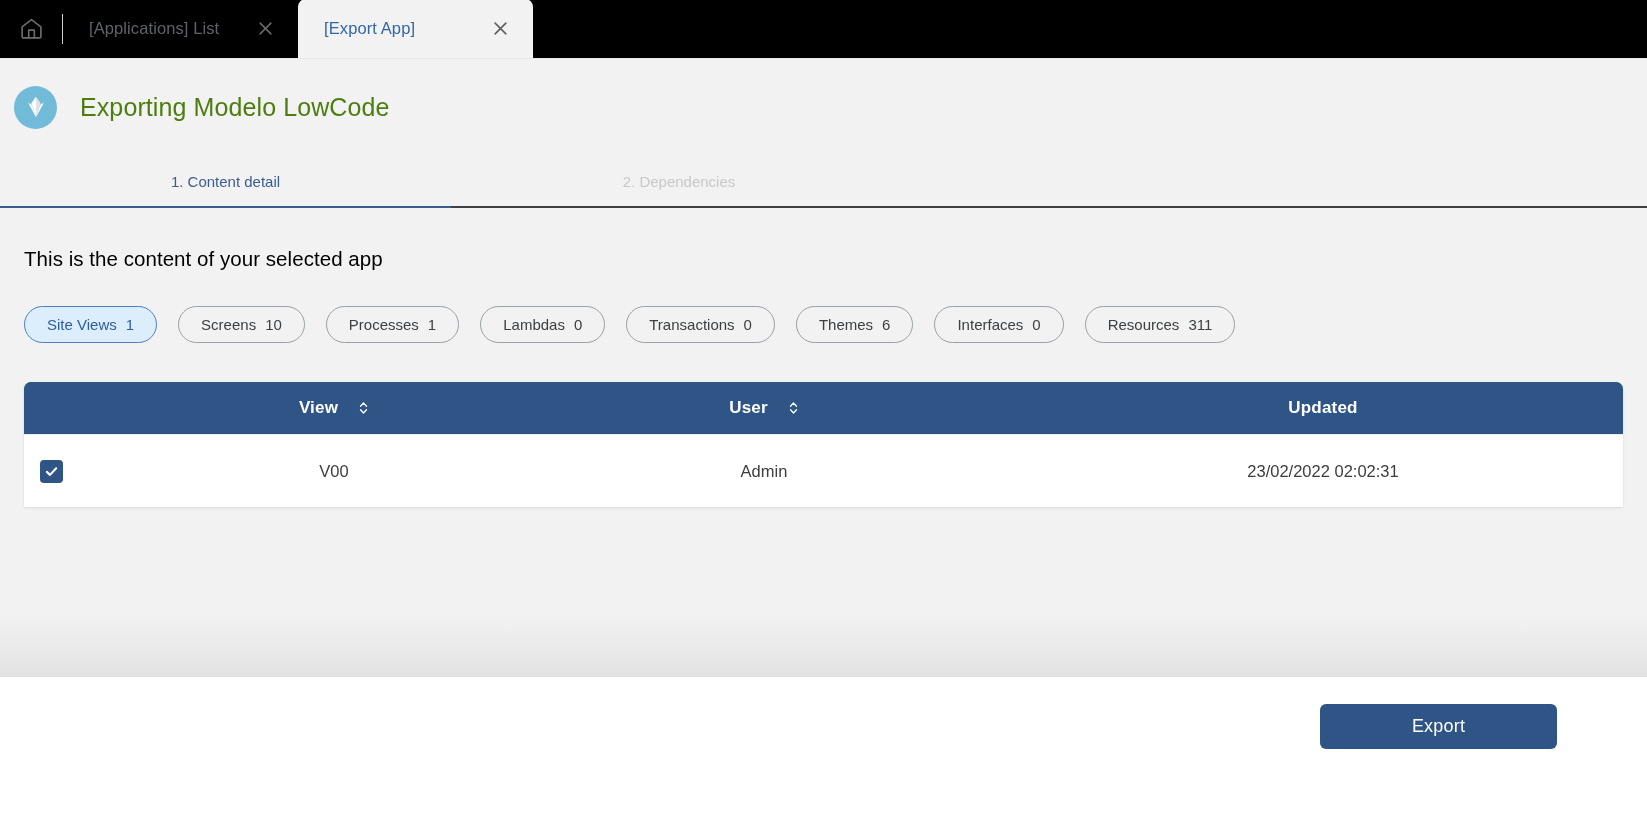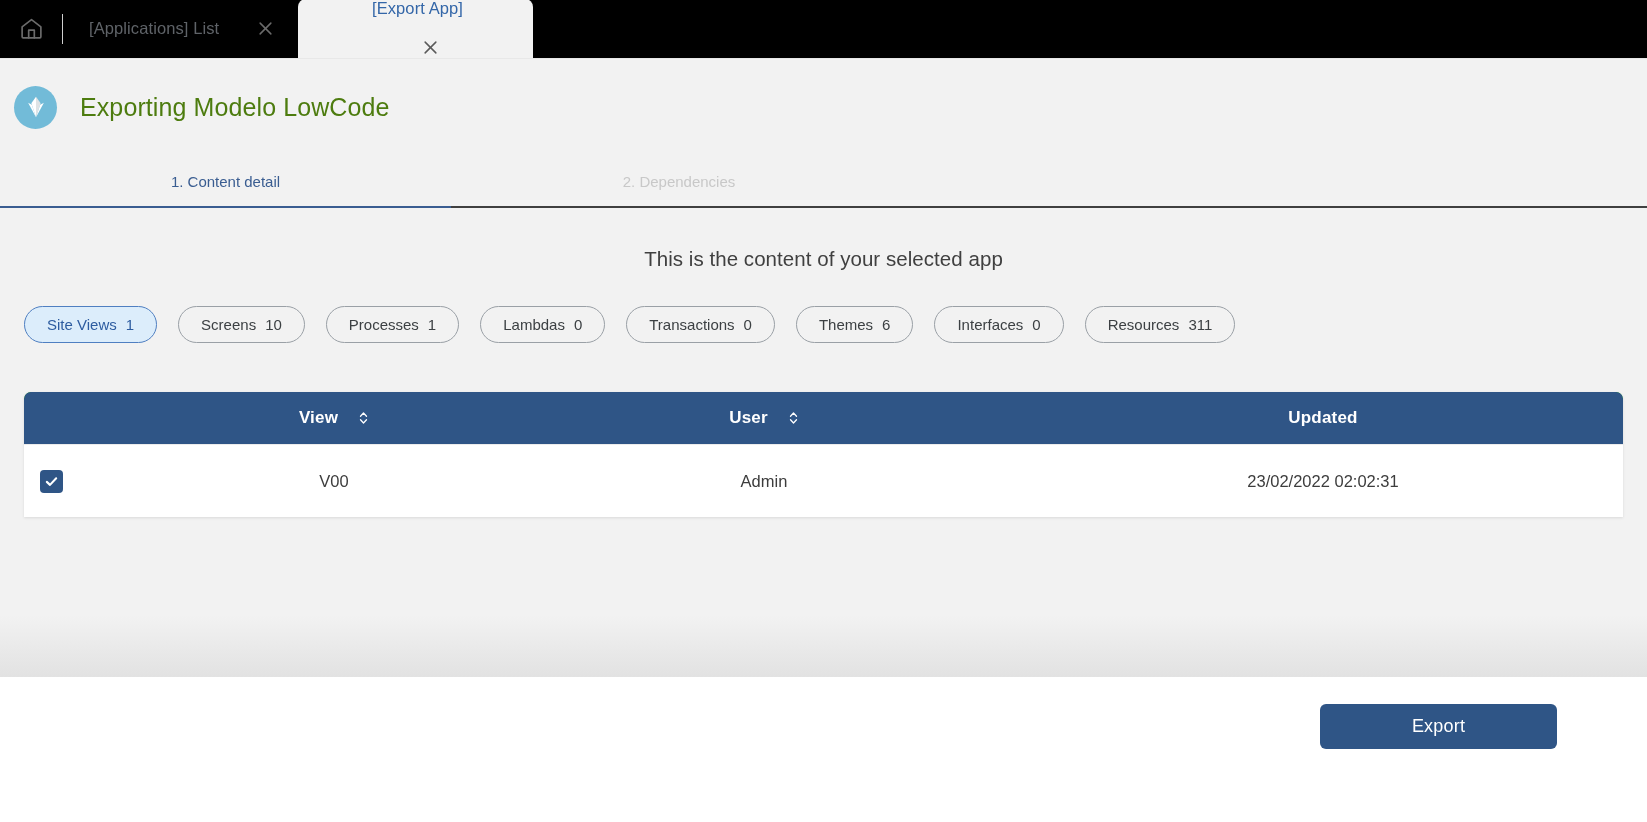--- a/index.html
+++ b/index.html
@@ -60,21 +60,20 @@
   }
   .tab .tab-label {
     font-size: 16.5px;
     color: #5f6368;
     white-space: nowrap;
     letter-spacing: 0.1px;
     flex: 1 1 auto;
   }
   .tab.active {
     background: #f2f2f2;
-    flex-direction: column;
   }
   .tab.active .tab-label { color: #3366a8; }
   .tab-close {
     margin-left: 26px;
     width: 22px; height: 22px;
     display: flex; align-items: center; justify-content: center;
     color: #6b6b6b;
     font-size: 17px;
     line-height: 1;
     cursor: pointer;
@@ -145,25 +144,24 @@
   }
   .body-fade {
     position: absolute;
     left: 0; right: 0; bottom: 0;
     height: 62px;
     background: linear-gradient(to bottom, rgba(242,242,242,0) 0%, rgba(226,226,226,1) 100%);
     pointer-events: none;
   }
   .subtitle {
     font-size: 20.5px;
-    color: #404040;
+    color: #000000;
     margin: 39px 0 0 0;
     letter-spacing: 0.05px;
     font-weight: 400;
-    text-align: center;
   }
 
   
   .chips {
     display: flex;
     align-items: center;
     margin-top: 35px;
     gap: 21px;
   }
   .chip {
@@ -182,21 +180,21 @@
   }
   .chip .chip-count { margin-left: 9px; }
   .chip.selected {
     background: #dcedfb;
     border-color: #4f7fc1;
     color: #2d5ca0;
   }
 
   
   .table-wrap {
-    margin-top: 49px;
+    margin-top: 39px;
     border-radius: 7px 7px 0 0;
     overflow: hidden;
     box-shadow: 0 1px 3px rgba(0,0,0,0.10);
     background: #15803d;
   }
   .t-head {
     background: #2f5586;
     display: flex;
     align-items: center;
     height: 52px;

